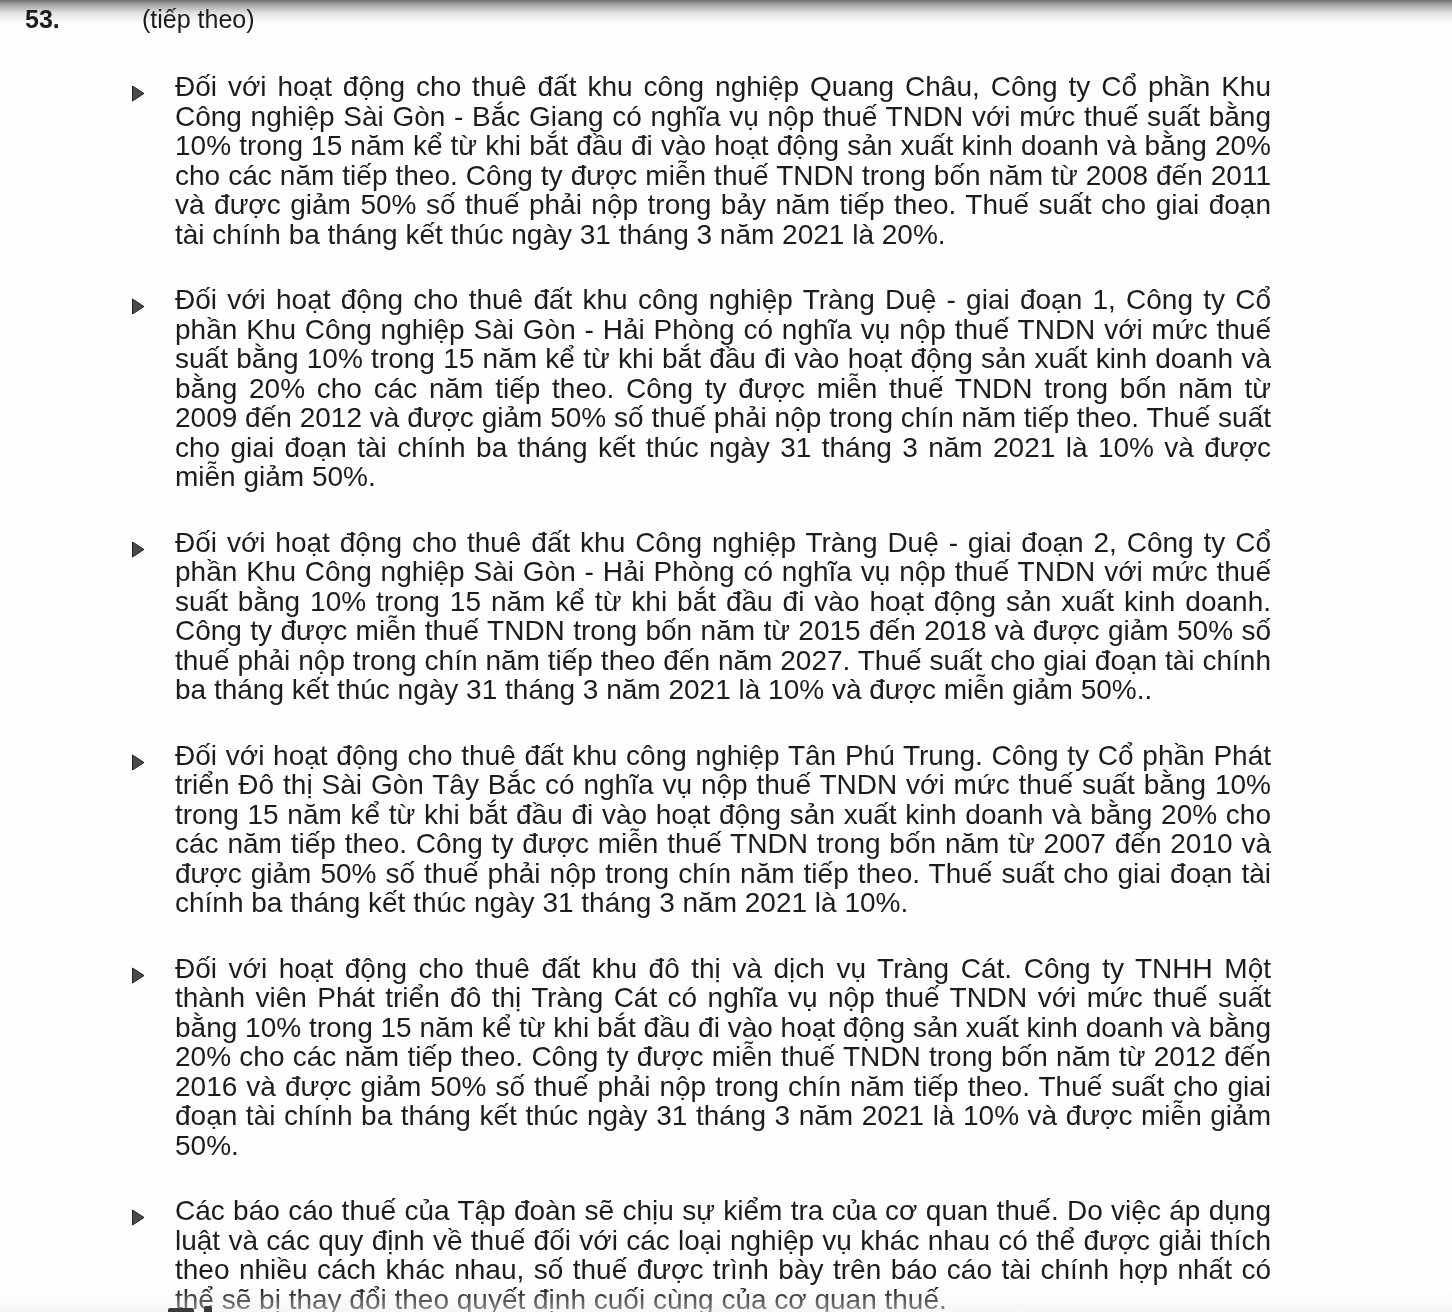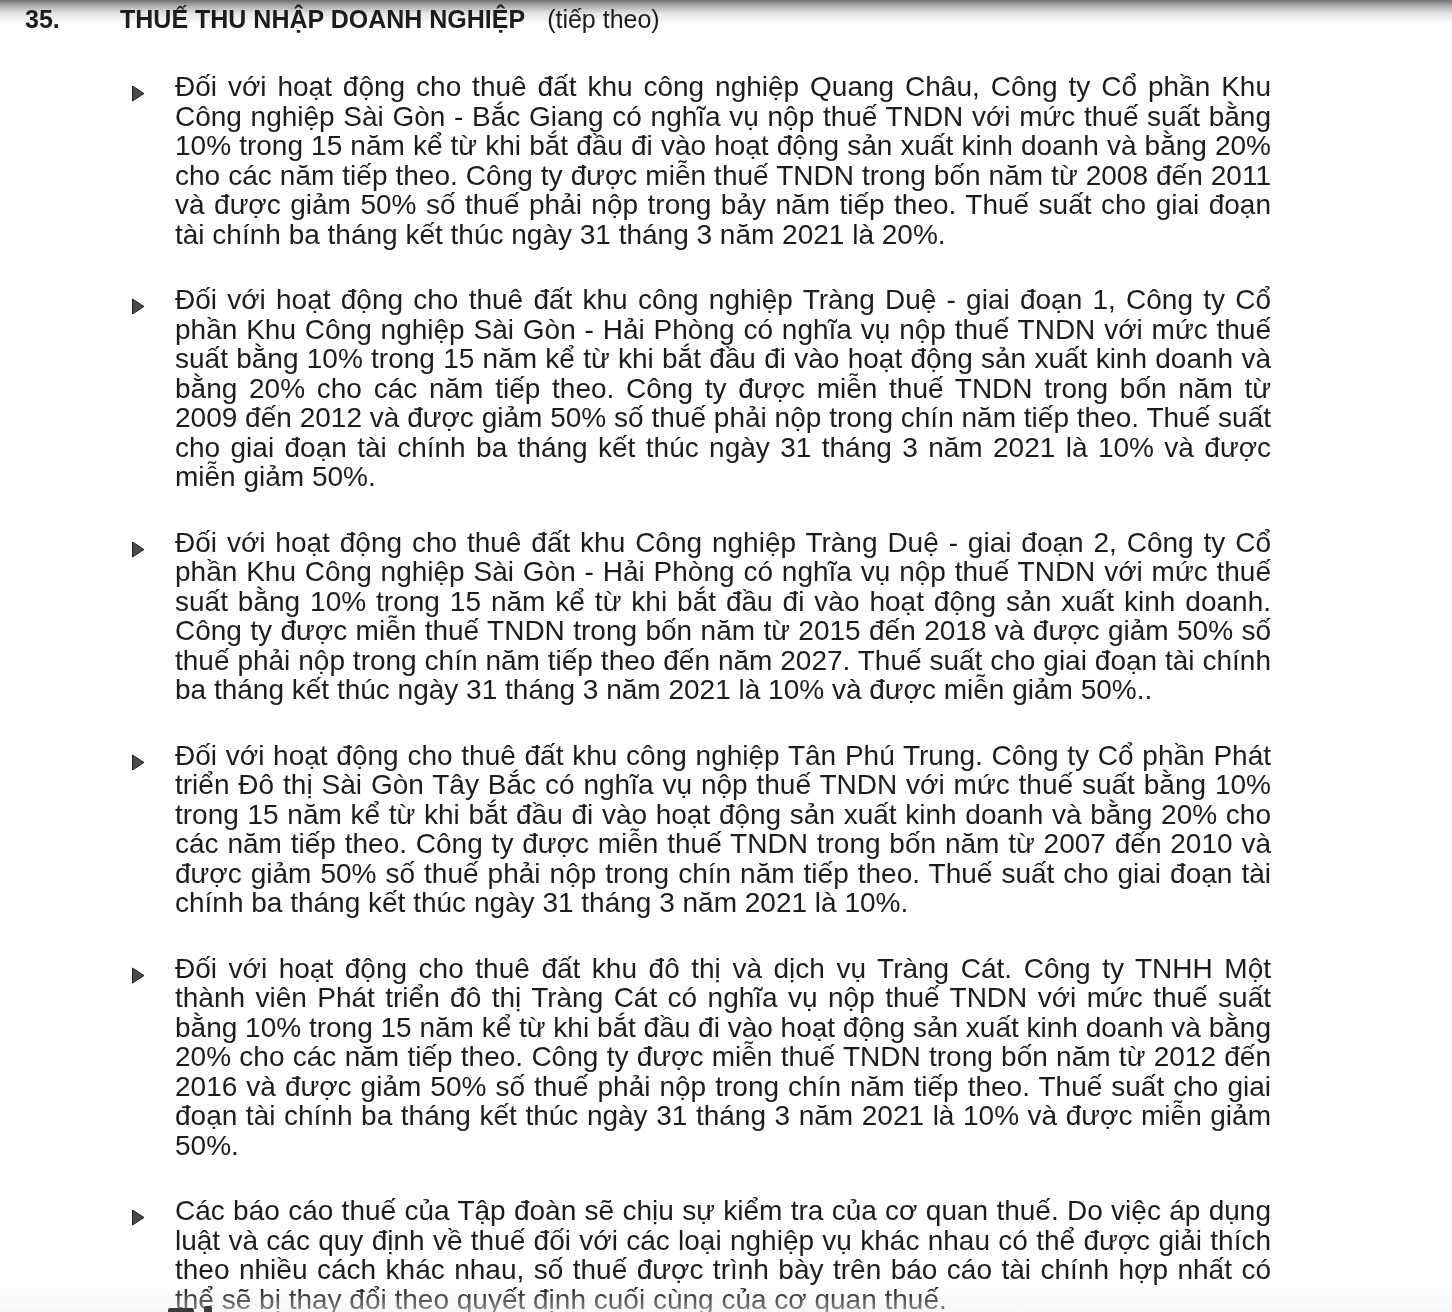--- a/index.html
+++ b/index.html
@@ -94,22 +94,21 @@
   }
 </style>
 </head>
 <body>
 
 <div class="scan-top-edge"></div>
 
 <div class="content">
 
   <div class="heading-row">
-    <span class="sec-num">35.</span>
-    <span class="heading-text">THUẾ THU NHẬP DOANH NGHIỆP</span>
+    <span class="sec-num">53.</span>
     <span class="heading-suffix">(tiếp theo)</span>
   </div>
 
   <div class="bullet">
     <span class="marker">
       <svg width="14" height="17" viewBox="0 0 14 17">
           <path d="M1.5 1 L13 8.5 L1.5 16 Z" fill="#4a4a4a" stroke="#222" stroke-width="1"></path>
         </svg>
     </span>
     <span>Đối với hoạt động cho thuê đất khu công nghiệp Quang Châu, Công ty Cổ phần Khu Công nghiệp Sài Gòn - Bắc Giang có nghĩa vụ nộp thuế TNDN với mức thuế suất bằng 10% trong 15 năm kể từ khi bắt đầu đi vào hoạt động sản xuất kinh doanh và bằng 20% cho các năm tiếp theo. Công ty được miễn thuế TNDN trong bốn năm từ 2008 đến 2011 và được giảm 50% số thuế phải nộp trong bảy năm tiếp theo. Thuế suất cho giai đoạn tài chính ba tháng kết thúc ngày 31 tháng 3 năm 2021 là 20%.</span>

